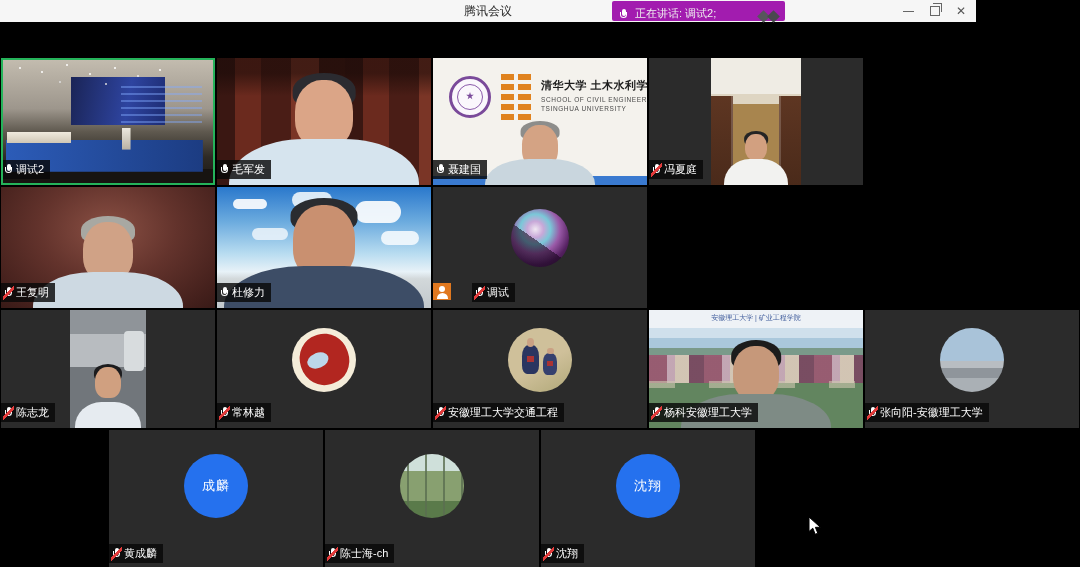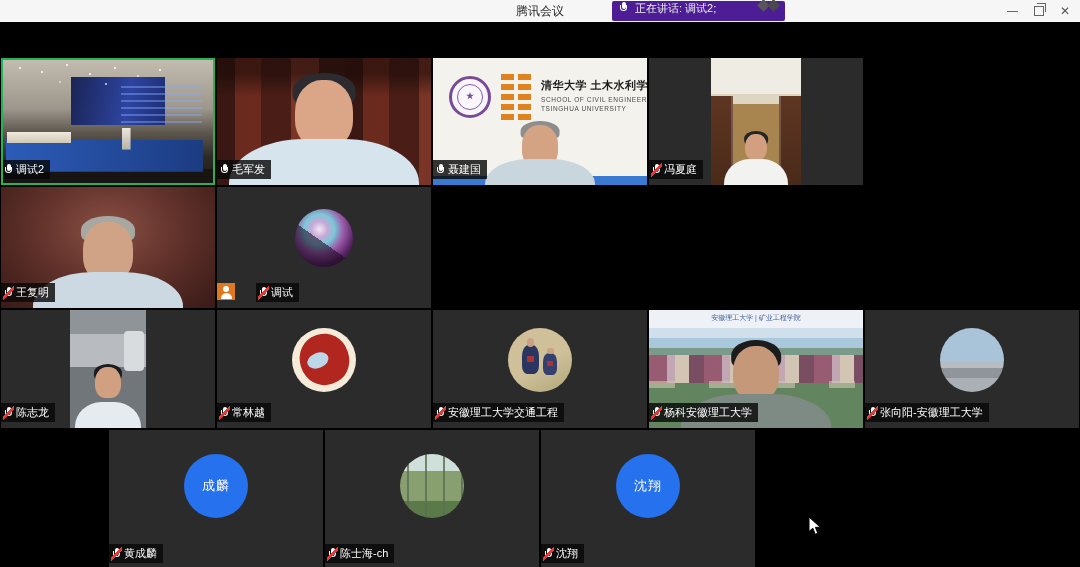--- a/index.html
+++ b/index.html
@@ -1,24 +1,24 @@
 <!DOCTYPE html>
 <html><head>
 <meta charset="utf-8">
 <style>
   html,body{margin:0;padding:0;background:#000;}
   #app{position:relative;width:1080px;height:567px;background:#000;overflow:hidden;
        font-family:"Liberation Sans","DejaVu Sans",sans-serif;}
 
   
-  .titlebar{position:absolute;left:0;top:0;width:1080px;height:22px;background:#f6f6f6;}
+  .titlebar{position:absolute;left:0;top:0;width:976px;height:22px;background:#f6f6f6;}
   .app-title{position:absolute;left:0;right:0;top:0;height:22px;line-height:22px;
              text-align:center;font-size:12px;color:#2a2a2a;}
-  .speak-pill{position:absolute;left:612px;top:1px;width:173px;height:20px;background:#4c1d95;
-              border-radius:2px;display:flex;align-items:flex-start;padding:0 7px;box-sizing:border-box;gap:7px;}
+  .speak-pill{position:absolute;left:612px;top:1px;width:173px;height:20px;background:#a21caf;
+              border-radius:2px;display:flex;align-items:flex-end;padding:0 7px;box-sizing:border-box;gap:7px;}
   .speak-pill .txt{font-size:11px;color:#f0f0f0;white-space:nowrap;flex:1;}
   .dia{width:9px;height:9px;background:#56565c;transform:rotate(45deg);display:inline-block;flex:0 0 9px;}
   .dia.d2{margin-left:-6px;background:#49494e;}
   .win-controls{position:absolute;right:10px;top:0;height:22px;display:flex;align-items:center;gap:16px;}
   .win-min{width:11px;height:1px;background:#666;}
   .win-restore{width:8px;height:8px;border:1px solid #666;position:relative;background:#f6f6f6;}
   .win-restore::before{content:"";position:absolute;left:2px;top:-4px;width:8px;height:8px;border:1px solid #666;border-bottom:none;border-left:none;}
   .win-close{font-size:12px;color:#555;line-height:22px;}
 
   
@@ -259,20 +259,30 @@
           <i class="head"></i>
         </div>
       <div class="name-tag">
         <span class="mic">
             <i class="slash"></i>
           </span>
         <span>王复明</span>
       </div>
     </div>
 
+    <div class="tile">
+      <div class="bg bg-sky"></div>
+      <div class="person" style="--pw:200px;--ph:110px;--hd:62px;--torso-h:42px;--skin:#c99070;--shirt:#3d4d66;--hair:#2a2c30;--hairh:.55">
+          <i class="head"></i>
+        </div>
+      <div class="name-tag">
+        <span class="mic"></span>
+        <span>杜修力</span>
+      </div>
+    </div>
 
 
     <div class="tile">
       <div class="avatar av-iris"></div>
       <div class="tag-wrap">
         <span class="badge-host"></span>
         <div class="name-tag">
           <span class="mic">
               <i class="slash"></i>
             </span>

